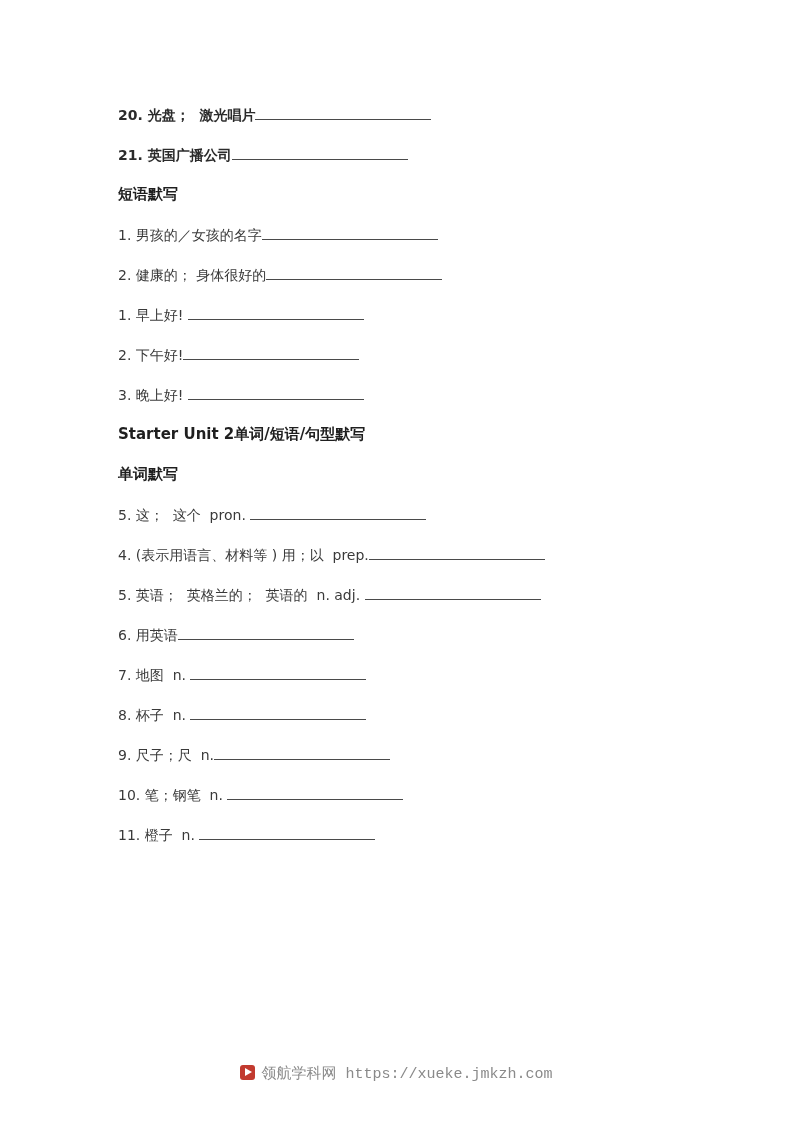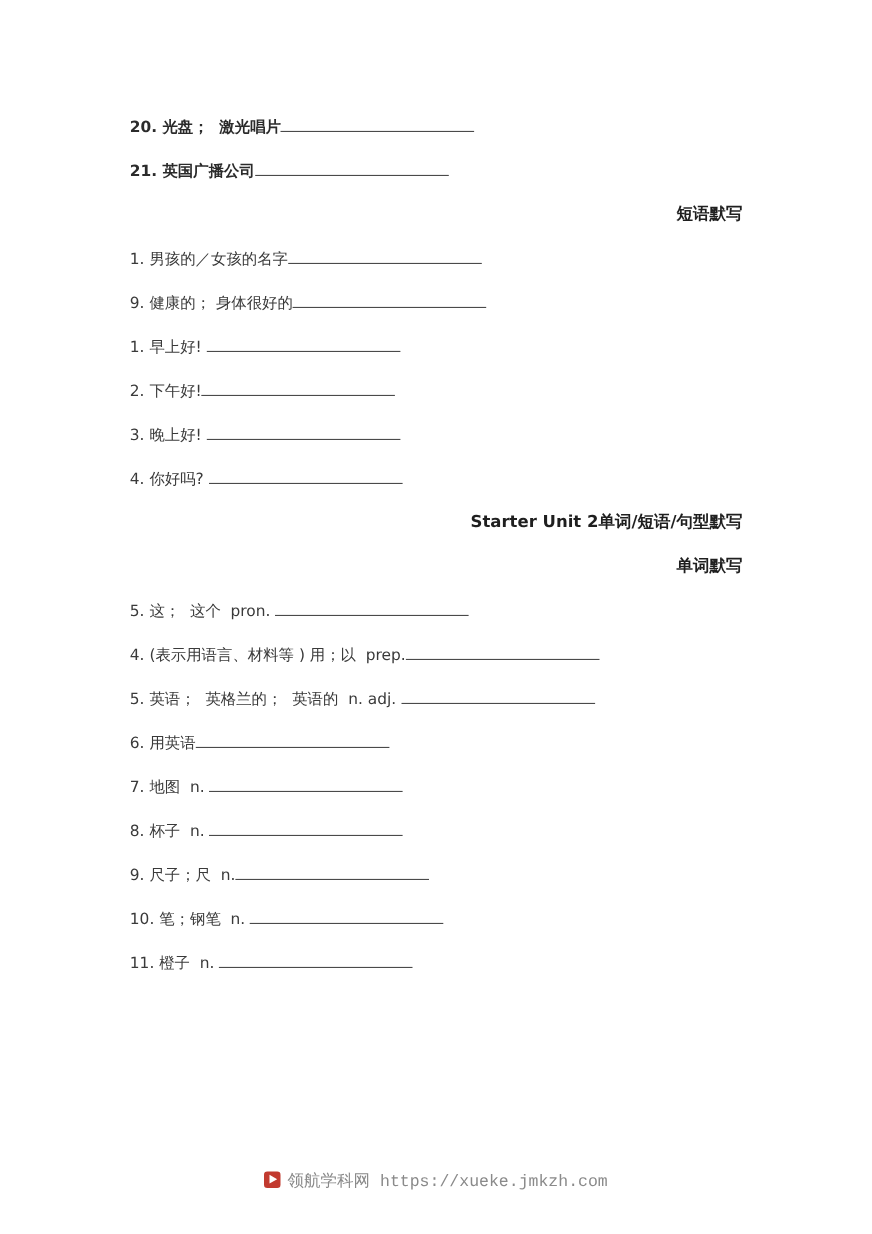--- a/index.html
+++ b/index.html
@@ -23,21 +23,21 @@
     right: 118px;
   }
   .row {
     height: 20px;
     line-height: 20px;
     margin-bottom: 20px;
     font-size: 14px;
     white-space: pre;
   }
   .row.heading {
-    text-align: right;
+    text-align: left;
     font-weight: bold;
     font-size: 15px;
     color: #1f1f1f;
   }
   .row.bold .label {
     font-weight: bold;
     color: #2b2b2b;
   }
   .label {
     color: #3a3a3a;
@@ -83,25 +83,24 @@
 </style>
 </head>
 <body>
 
 <div class="page">
   <div class="content" id="rows">
       <div class="row item bold"><span class="label">20. 光盘；  激光唱片</span><span class="blank"></span></div>
       <div class="row item bold"><span class="label">21. 英国广播公司</span><span class="blank"></span></div>
       <div class="row heading">短语默写</div>
       <div class="row item"><span class="label">1. 男孩的／女孩的名字</span><span class="blank"></span></div>
-      <div class="row item"><span class="label">9. 健康的； 身体很好的</span><span class="blank"></span></div>
+      <div class="row item"><span class="label">2. 健康的； 身体很好的</span><span class="blank"></span></div>
       <div class="row item"><span class="label">1. 早上好! </span><span class="blank"></span></div>
       <div class="row item"><span class="label">2. 下午好!</span><span class="blank"></span></div>
       <div class="row item"><span class="label">3. 晚上好! </span><span class="blank"></span></div>
-      <div class="row item"><span class="label">4. 你好吗? </span><span class="blank"></span></div>
       <div class="row heading">Starter Unit 2单词/短语/句型默写</div>
       <div class="row heading">单词默写</div>
       <div class="row item"><span class="label">5. 这；  这个  pron. </span><span class="blank"></span></div>
       <div class="row item"><span class="label">4. (表示用语言、材料等 ) 用；以  prep.</span><span class="blank"></span></div>
       <div class="row item"><span class="label">5. 英语；  英格兰的；  英语的  n. adj. </span><span class="blank"></span></div>
       <div class="row item"><span class="label">6. 用英语</span><span class="blank"></span></div>
       <div class="row item"><span class="label">7. 地图  n. </span><span class="blank"></span></div>
       <div class="row item"><span class="label">8. 杯子  n. </span><span class="blank"></span></div>
       <div class="row item"><span class="label">9. 尺子；尺  n.</span><span class="blank"></span></div>
       <div class="row item"><span class="label">10. 笔；钢笔  n. </span><span class="blank"></span></div>

